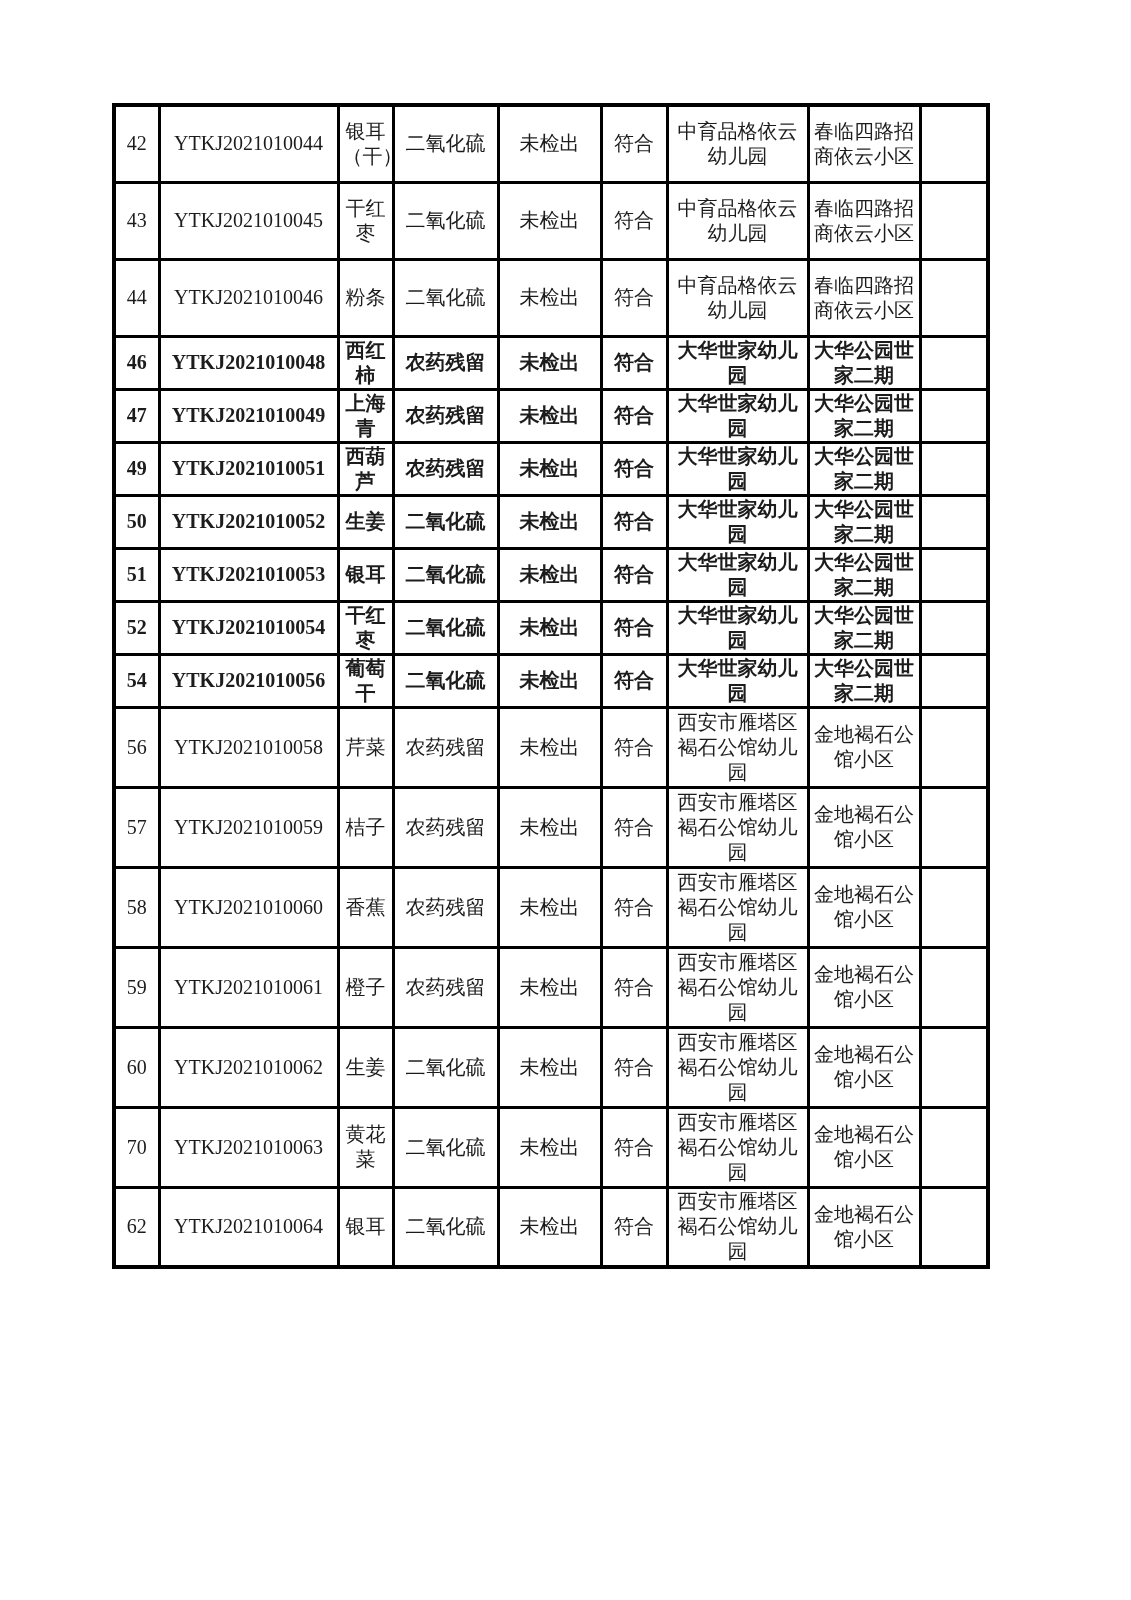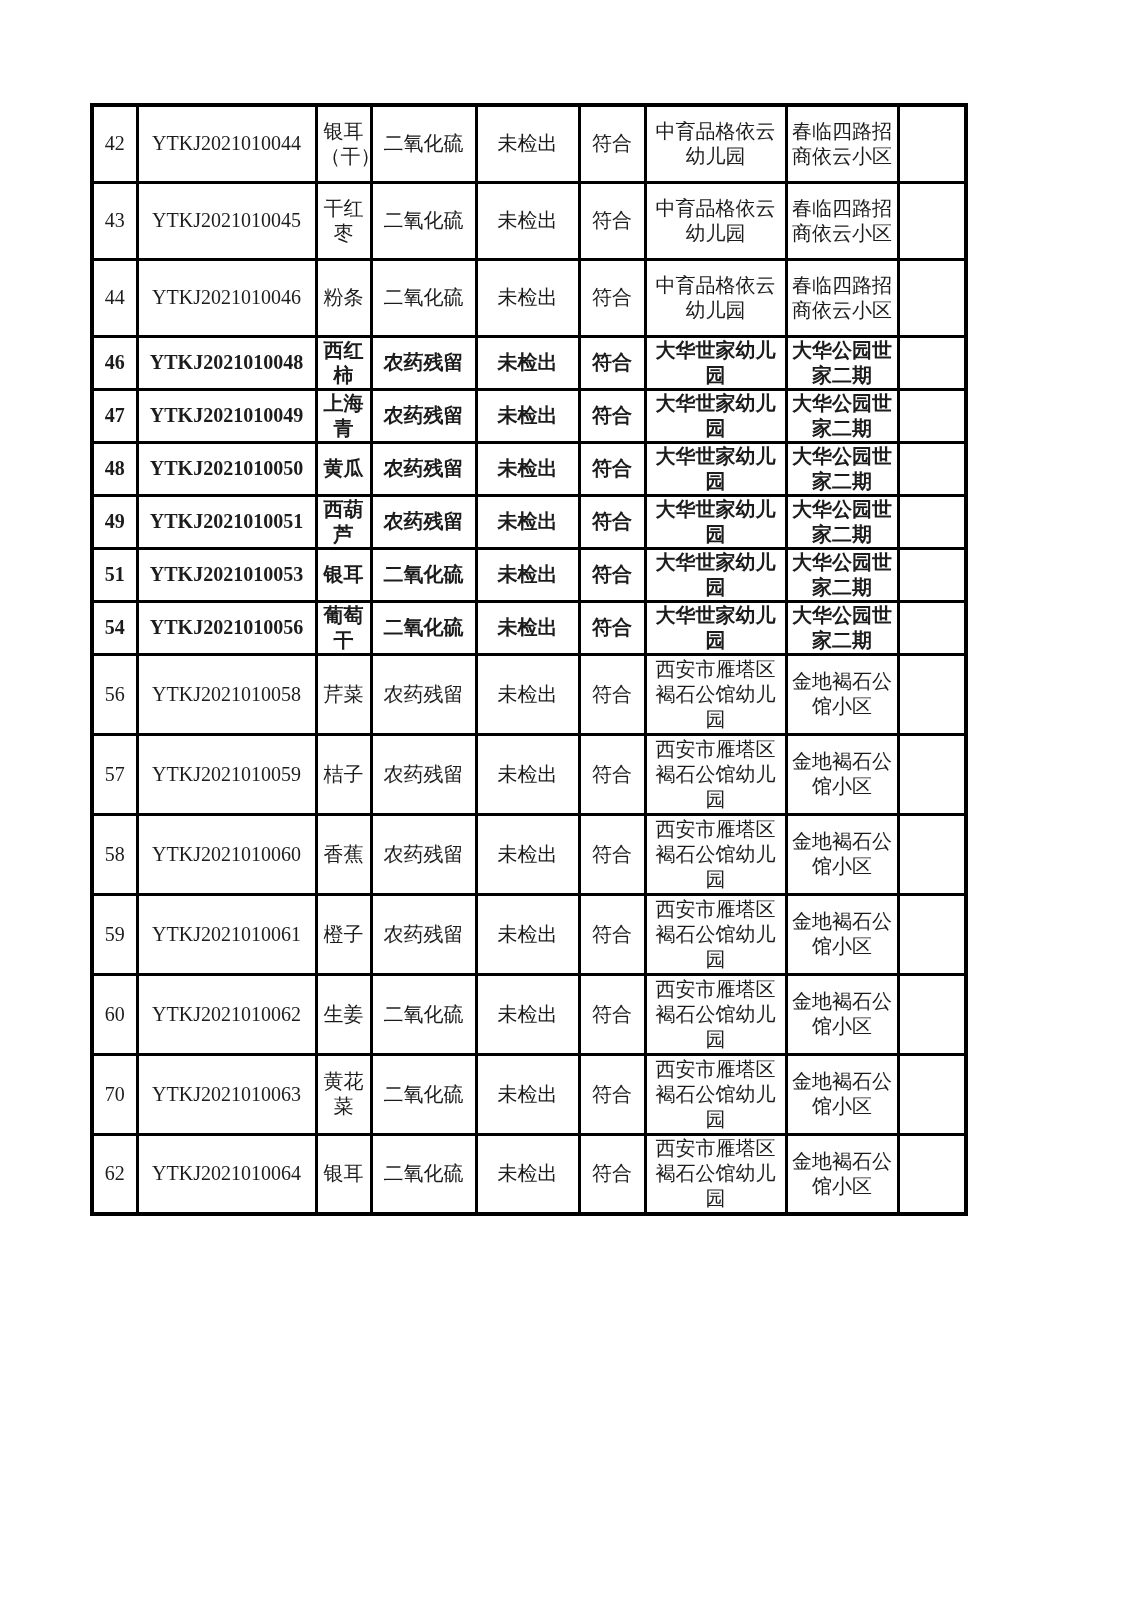--- a/index.html
+++ b/index.html
@@ -10,21 +10,21 @@
   .page {
     position: relative;
     width: 1131px;
     height: 1600px;
     background: #ffffff;
     overflow: hidden;
     font-family: "Liberation Serif", serif;
   }
   table.inspection {
     position: absolute;
-    left: 90px;
+    left: 112px;
     top: 103px;
     border-collapse: collapse;
     table-layout: fixed;
     width: 874px;
     background: #ffffff;
     border: 4px solid #000000;
     padding-left: 16px;
   }
   table.inspection td {
     border: 3px solid #000000;
@@ -118,45 +118,56 @@
           <td>YTKJ2021010049</td>
           <td>上海青</td>
           <td>农药残留</td>
           <td>未检出</td>
           <td>符合</td>
           <td>大华世家幼儿园</td>
           <td>大华公园世家二期</td>
           <td></td>
         </tr>
         <tr class="r-50">
-          <td>48</td>
-          <td>YTKJ2021010050</td>
-          <td>黄瓜</td>
-          <td>农药残留</td>
-          <td>未检出</td>
-          <td>符合</td>
-          <td>大华世家幼儿园</td>
-          <td>大华公园世家二期</td>
-          <td></td>
-        </tr>
-        <tr class="r-50">
           <td>49</td>
           <td>YTKJ2021010051</td>
           <td>西葫芦</td>
           <td>农药残留</td>
           <td>未检出</td>
           <td>符合</td>
           <td>大华世家幼儿园</td>
           <td>大华公园世家二期</td>
           <td></td>
         </tr>
         <tr class="r-50">
+          <td>50</td>
+          <td>YTKJ2021010052</td>
+          <td>生姜</td>
+          <td>二氧化硫</td>
+          <td>未检出</td>
+          <td>符合</td>
+          <td>大华世家幼儿园</td>
+          <td>大华公园世家二期</td>
+          <td></td>
+        </tr>
+        <tr class="r-50">
           <td>51</td>
           <td>YTKJ2021010053</td>
           <td>银耳</td>
+          <td>二氧化硫</td>
+          <td>未检出</td>
+          <td>符合</td>
+          <td>大华世家幼儿园</td>
+          <td>大华公园世家二期</td>
+          <td></td>
+        </tr>
+        <tr class="r-50">
+          <td>52</td>
+          <td>YTKJ2021010054</td>
+          <td>干红枣</td>
           <td>二氧化硫</td>
           <td>未检出</td>
           <td>符合</td>
           <td>大华世家幼儿园</td>
           <td>大华公园世家二期</td>
           <td></td>
         </tr>
         <tr class="r-50">
           <td>54</td>
           <td>YTKJ2021010056</td>

